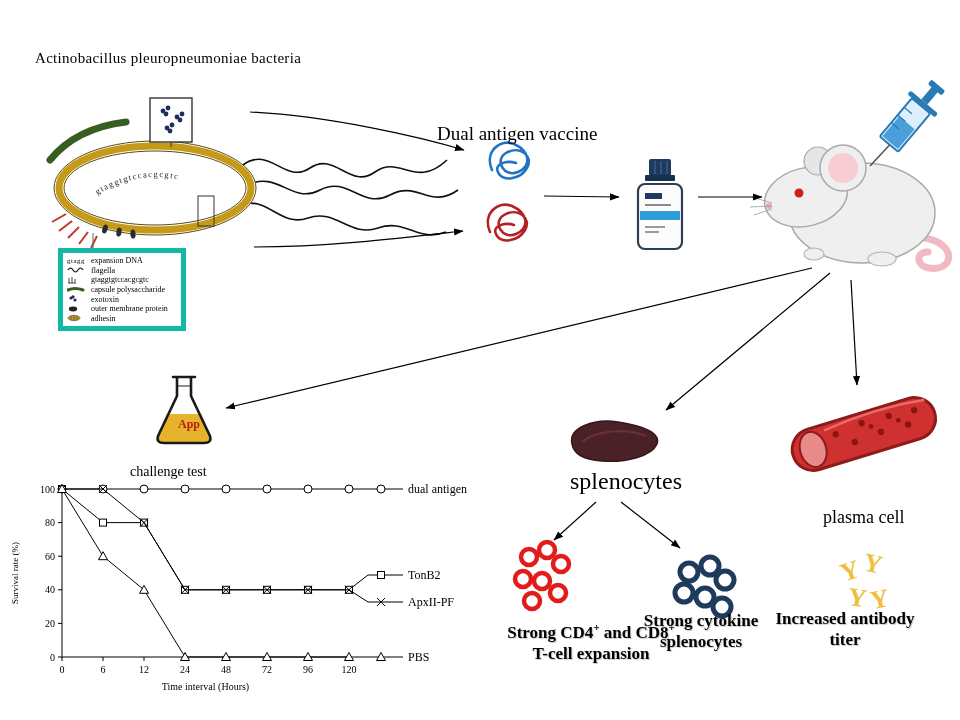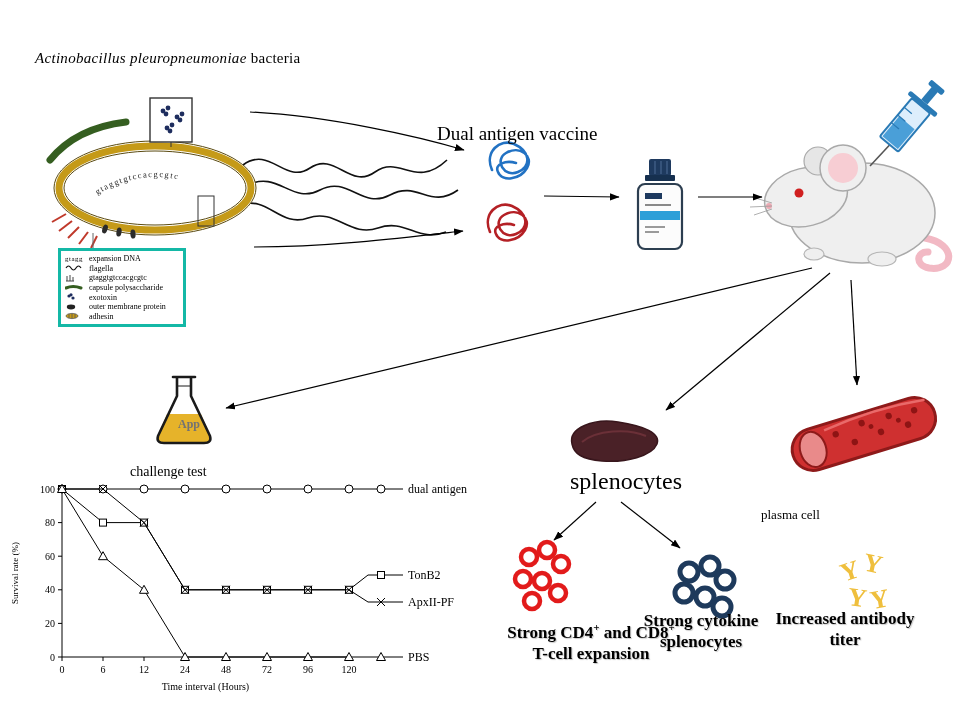--- a/index.html
+++ b/index.html
@@ -2,33 +2,33 @@
 <html><head>
 <meta charset="utf-8">
 <style>
   *{margin:0;padding:0;box-sizing:border-box}
   html,body{width:960px;height:720px}
   body{position:relative;background:#fff;font-family:"Liberation Serif",serif;color:#000;overflow:hidden}
   svg text{font-family:"Liberation Serif",serif}
   #diagram-canvas{position:absolute;left:0;top:0;z-index:1}
   .label{position:absolute;z-index:3}
   #species-title{left:35px;top:50px;font-size:15px;letter-spacing:.3px}
-  #species-title .it{font-style:italic}
+  #species-title .it{}
   #vaccine-label{left:437px;top:123px;font-size:19px}
   #challenge-label{left:130px;top:464px;font-size:14px}
   #splenocytes-label{left:570px;top:468px;font-size:24px}
-  #plasma-label{left:761px;top:507px;font-size:13px}
-  #flask-app-label{left:169px;top:417px;width:40px;text-align:center;font-size:12px;font-weight:bold;color:#737373;z-index:3}
+  #plasma-label{left:823px;top:507px;font-size:18px}
+  #flask-app-label{left:169px;top:417px;width:40px;text-align:center;font-size:12px;font-weight:bold;color:#b91c1c;z-index:3}
   .caption{position:absolute;z-index:3;font-weight:bold;font-size:17px;text-align:center;line-height:21px;text-shadow:1px 1px 1px #c6c6c6}
   .caption sup{font-size:11px}
   #caption-tcell{left:450px;top:617px;width:282px}
   #caption-cytokine{left:627px;top:610px;width:148px}
   #caption-antibody{left:760px;top:608px;width:170px}
   
-  #structure-legend{position:absolute;left:58px;top:248px;width:128px;background:#fff;border:3px solid #14b8a6;padding:3px 4px;z-index:3}
+  #structure-legend{position:absolute;left:58px;top:248px;width:128px;background:#fff;border:5px solid #14b8a6;padding:3px 4px;z-index:3}
   #structure-legend .row{display:flex;align-items:center;height:9.6px;font-size:8px;white-space:nowrap}
   #structure-legend .ic{width:24px;flex:0 0 24px;display:flex;align-items:center}
   #structure-legend .ic svg{display:block}
   #structure-legend .key{font-size:7px;letter-spacing:.5px}
   
   #survival-chart{position:absolute;left:8px;top:478px;z-index:2}
 </style>
 </head>
 <body>
 

